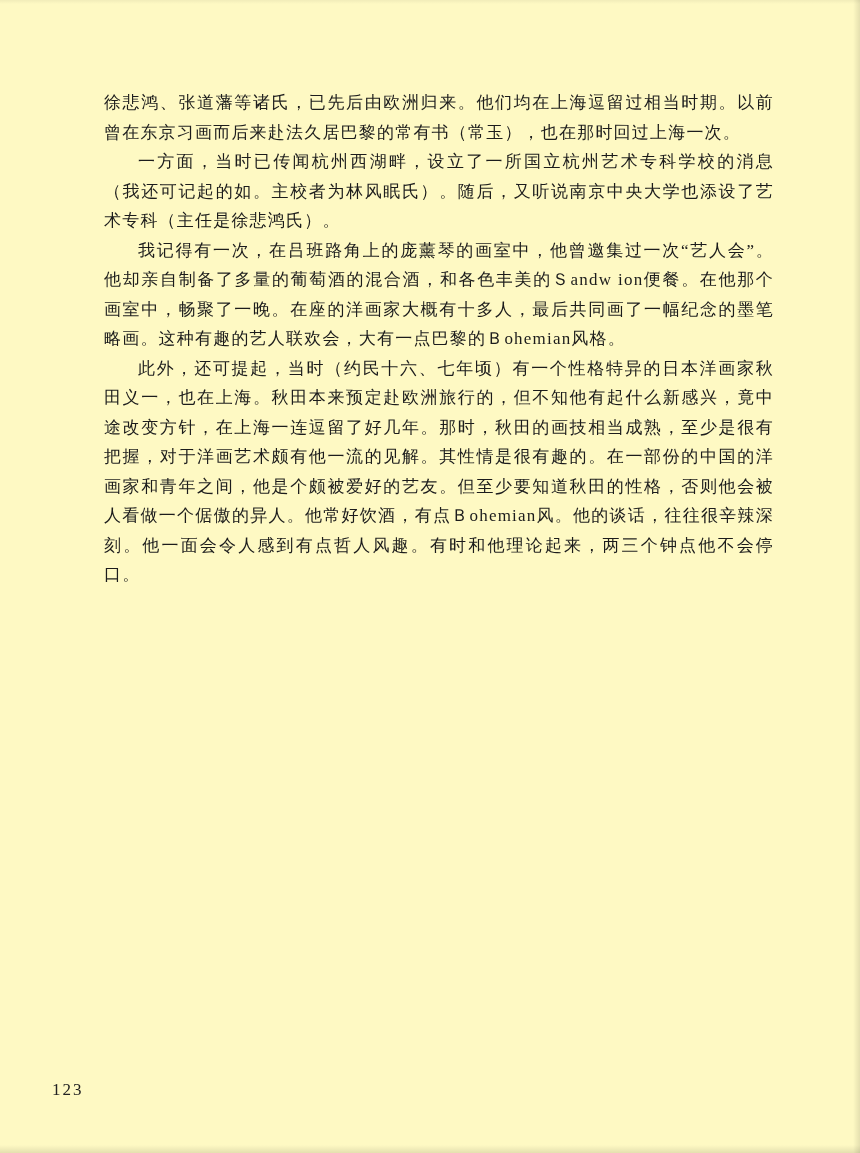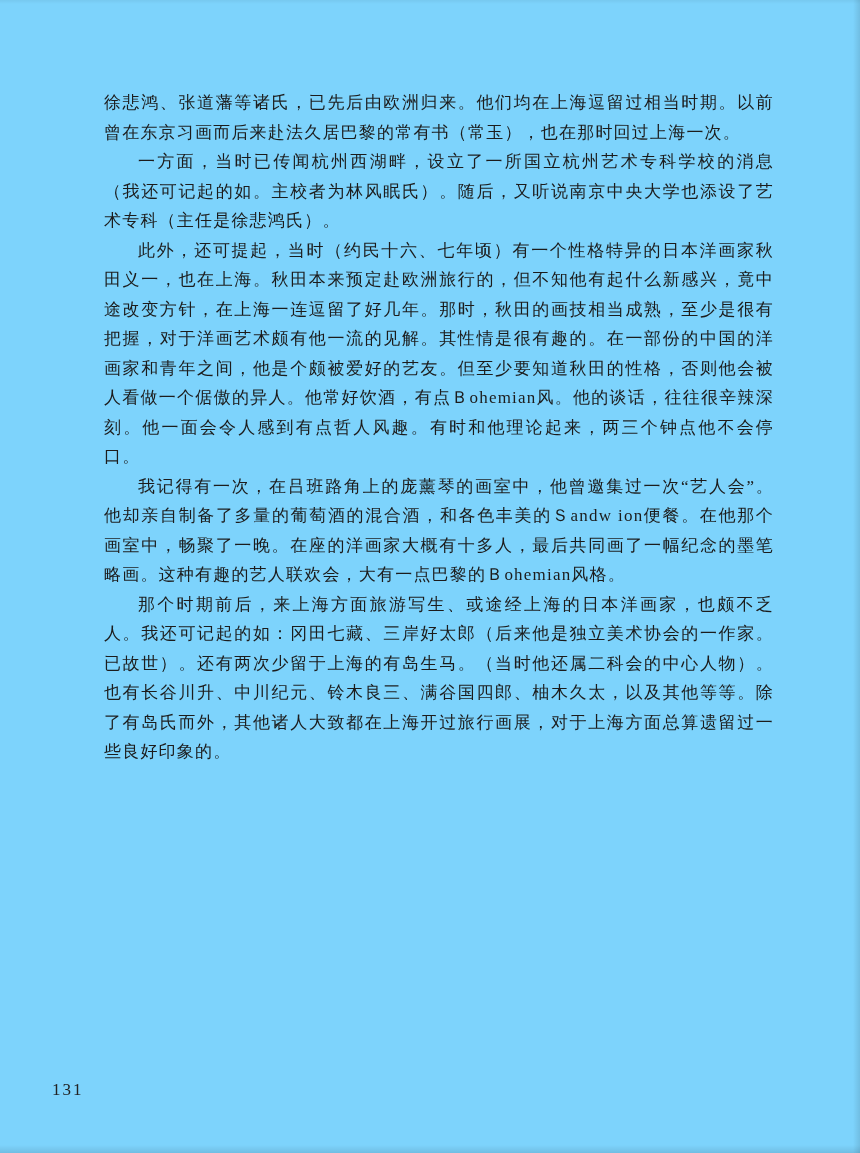--- a/index.html
+++ b/index.html
@@ -10,21 +10,21 @@
     width: 860px;
     height: 1153px;
     background: #fefefe;
     position: relative;
     overflow: hidden;
     font-family: "Liberation Serif", "DejaVu Serif", serif;
   }
   .scan-page {
     position: absolute;
     inset: 0;
-    background: #7dd3fc;
+    background: #fef9c3;
   }
   
   .scan-edge-right {
     position: absolute;
     top: 0;
     right: 0;
     width: 7px;
     height: 100%;
     background: linear-gradient(to right, rgba(0,0,0,0), rgba(0,0,0,0.10));
   }
@@ -75,23 +75,22 @@
 </head>
 <body>
 
 <div class="scan-page">
 
   <div class="scan-edge-top"></div>
 
   <div class="text-block">
     <p class="para no-indent">徐悲鸿、张道藩等诸氏，已先后由欧洲归来。他们均在上海逗留过相当时期。以前曾在东京习画而后来赴法久居巴黎的常有书（常玉），也在那时回过上海一次。</p>
     <p class="para">一方面，当时已传闻杭州西湖畔，设立了一所国立杭州艺术专科学校的消息（我还可记起的如。主校者为林风眠氏）。随后，又听说南京中央大学也添设了艺术专科（主任是徐悲鸿氏）。</p>
+    <p class="para">我记得有一次，在吕班路角上的庞薰琴的画室中，他曾邀集过一次“艺人会”。他却亲自制备了多量的葡萄酒的混合酒，和各色丰美的Ｓandw ion便餐。在他那个画室中，畅聚了一晚。在座的洋画家大概有十多人，最后共同画了一幅纪念的墨笔略画。这种有趣的艺人联欢会，大有一点巴黎的Ｂohemian风格。</p>
     <p class="para">此外，还可提起，当时（约民十六、七年顷）有一个性格特异的日本洋画家秋田义一，也在上海。秋田本来预定赴欧洲旅行的，但不知他有起什么新感兴，竟中途改变方针，在上海一连逗留了好几年。那时，秋田的画技相当成熟，至少是很有把握，对于洋画艺术颇有他一流的见解。其性情是很有趣的。在一部份的中国的洋画家和青年之间，他是个颇被爱好的艺友。但至少要知道秋田的性格，否则他会被人看做一个倨傲的异人。他常好饮酒，有点Ｂohemian风。他的谈话，往往很辛辣深刻。他一面会令人感到有点哲人风趣。有时和他理论起来，两三个钟点他不会停口。</p>
-    <p class="para">我记得有一次，在吕班路角上的庞薰琴的画室中，他曾邀集过一次“艺人会”。他却亲自制备了多量的葡萄酒的混合酒，和各色丰美的Ｓandw ion便餐。在他那个画室中，畅聚了一晚。在座的洋画家大概有十多人，最后共同画了一幅纪念的墨笔略画。这种有趣的艺人联欢会，大有一点巴黎的Ｂohemian风格。</p>
-    <p class="para">那个时期前后，来上海方面旅游写生、或途经上海的日本洋画家，也颇不乏人。我还可记起的如：冈田七藏、三岸好太郎（后来他是独立美术协会的一作家。已故世）。还有两次少留于上海的有岛生马。（当时他还属二科会的中心人物）。也有长谷川升、中川纪元、铃木良三、满谷国四郎、柚木久太，以及其他等等。除了有岛氏而外，其他诸人大致都在上海开过旅行画展，对于上海方面总算遗留过一些良好印象的。</p>
   </div>
 
-  <div class="page-number">131</div>
+  <div class="page-number">123</div>
 
   <div class="scan-edge-right"></div>
   <div class="scan-edge-bottom"></div>
 
 </div>
 
 </body></html>

